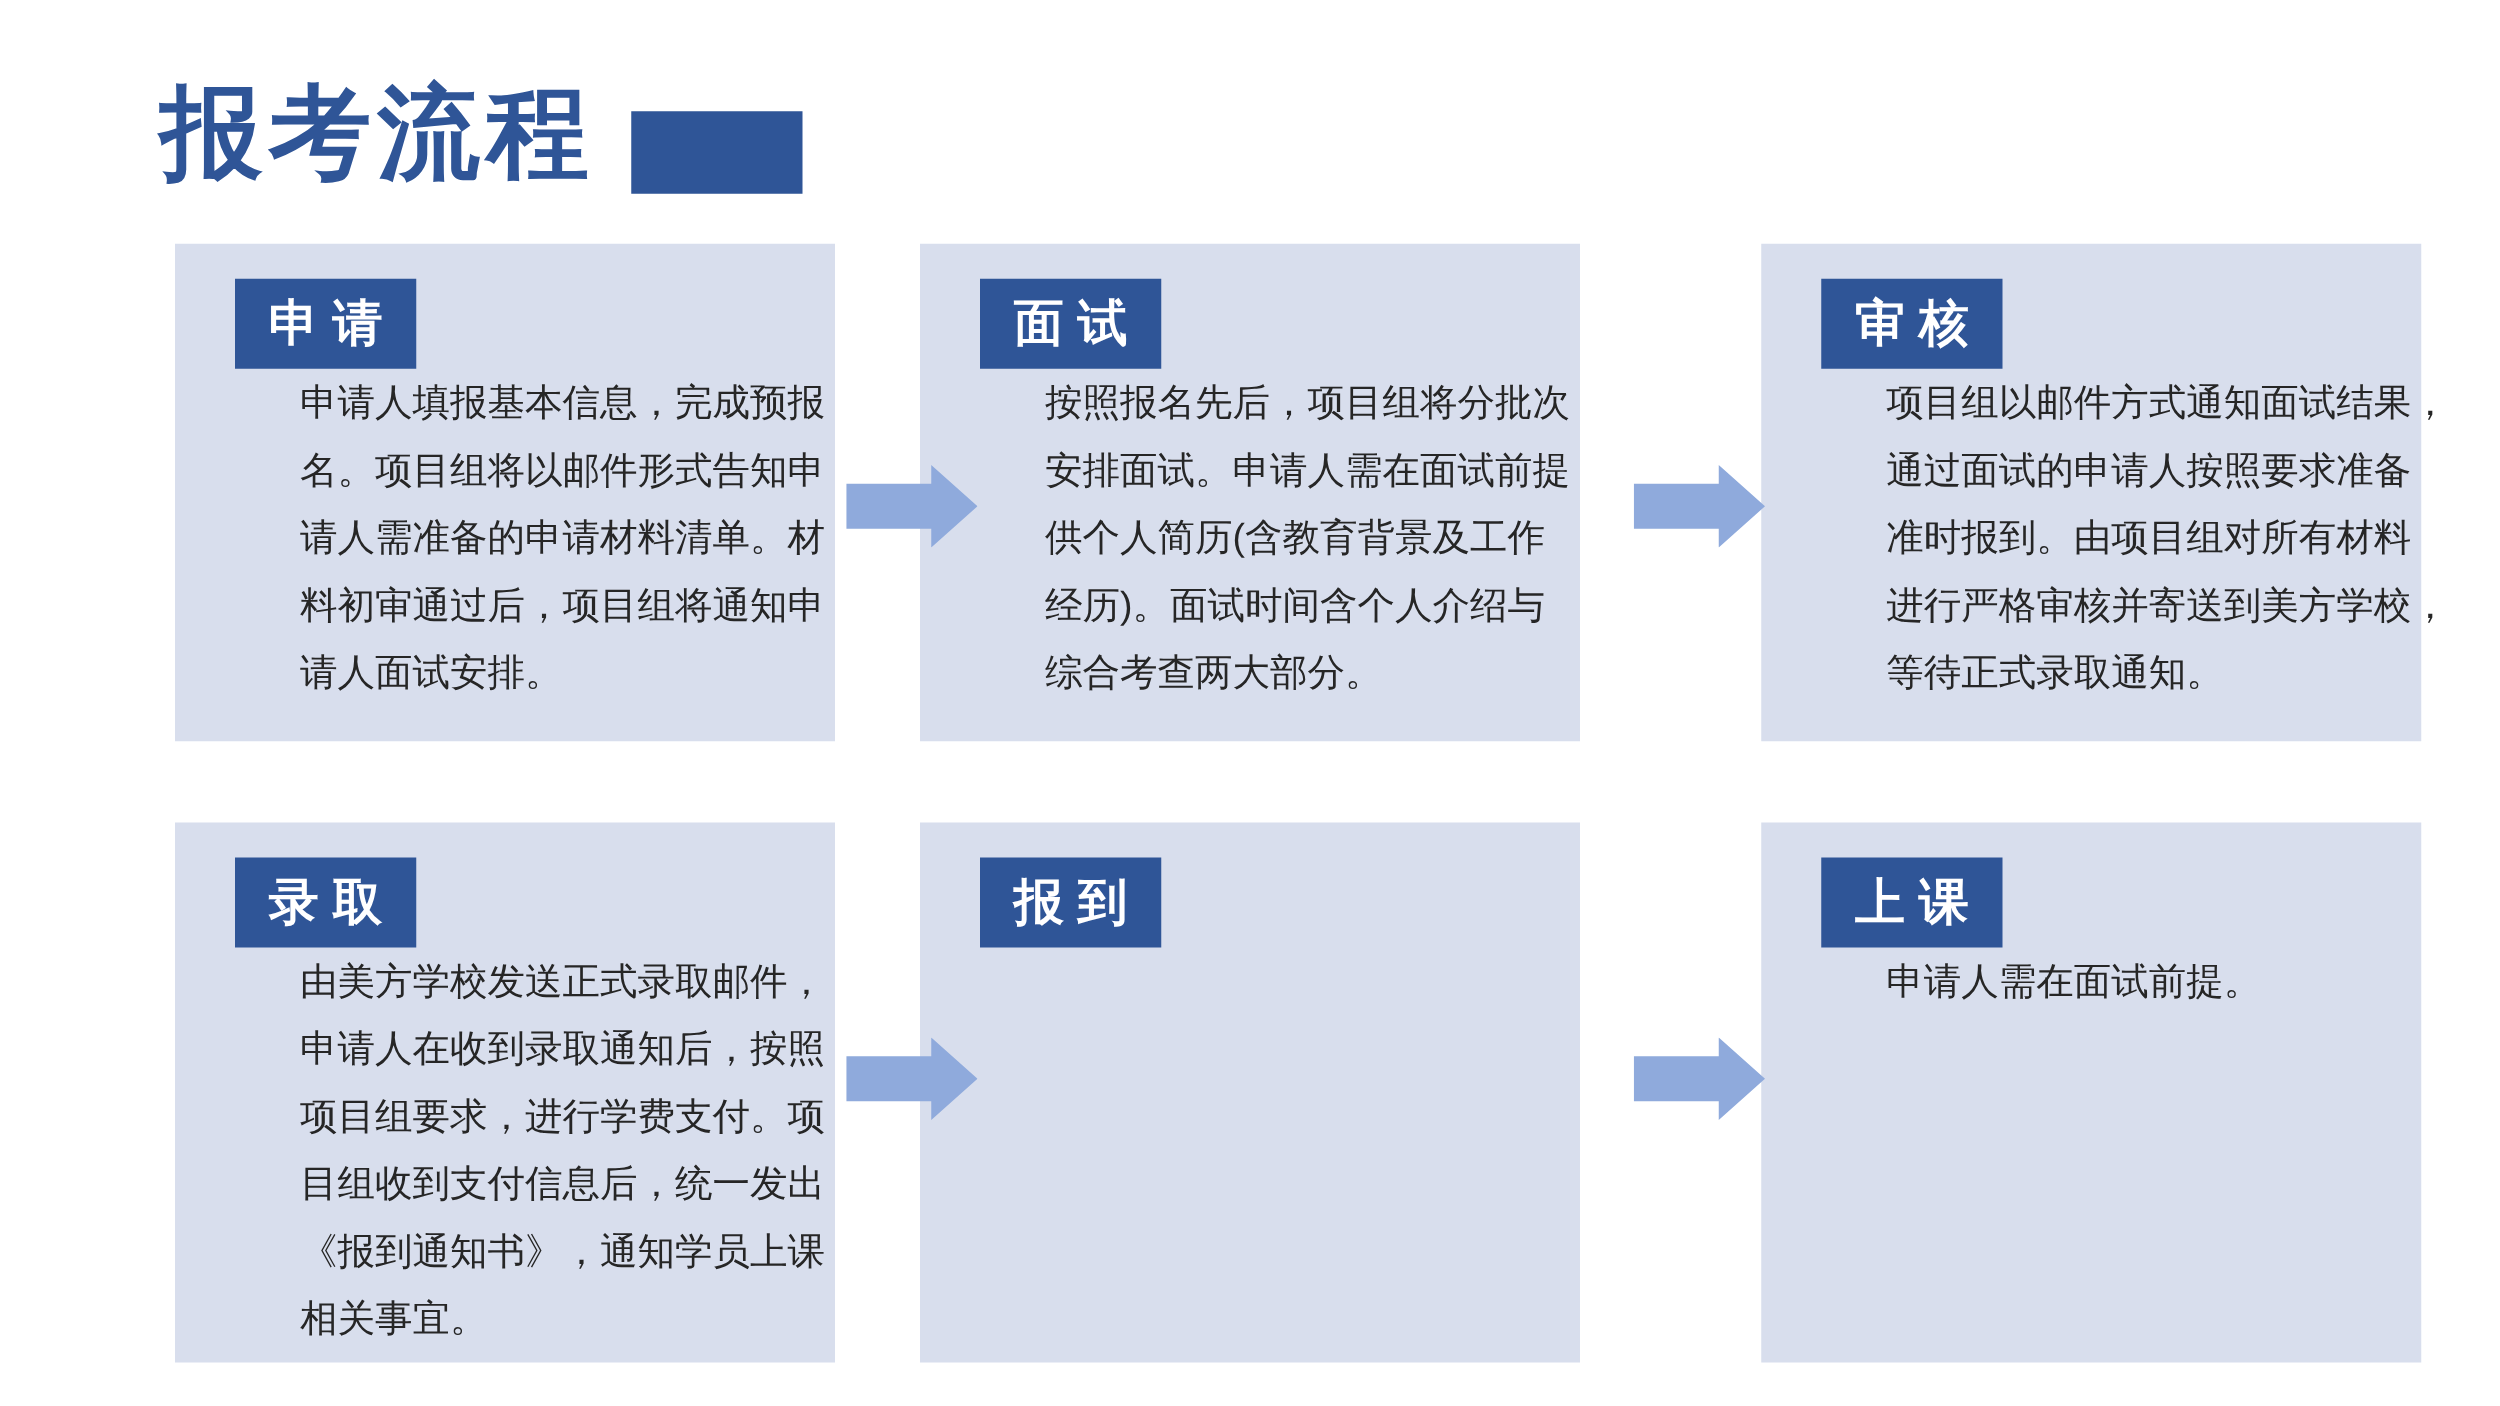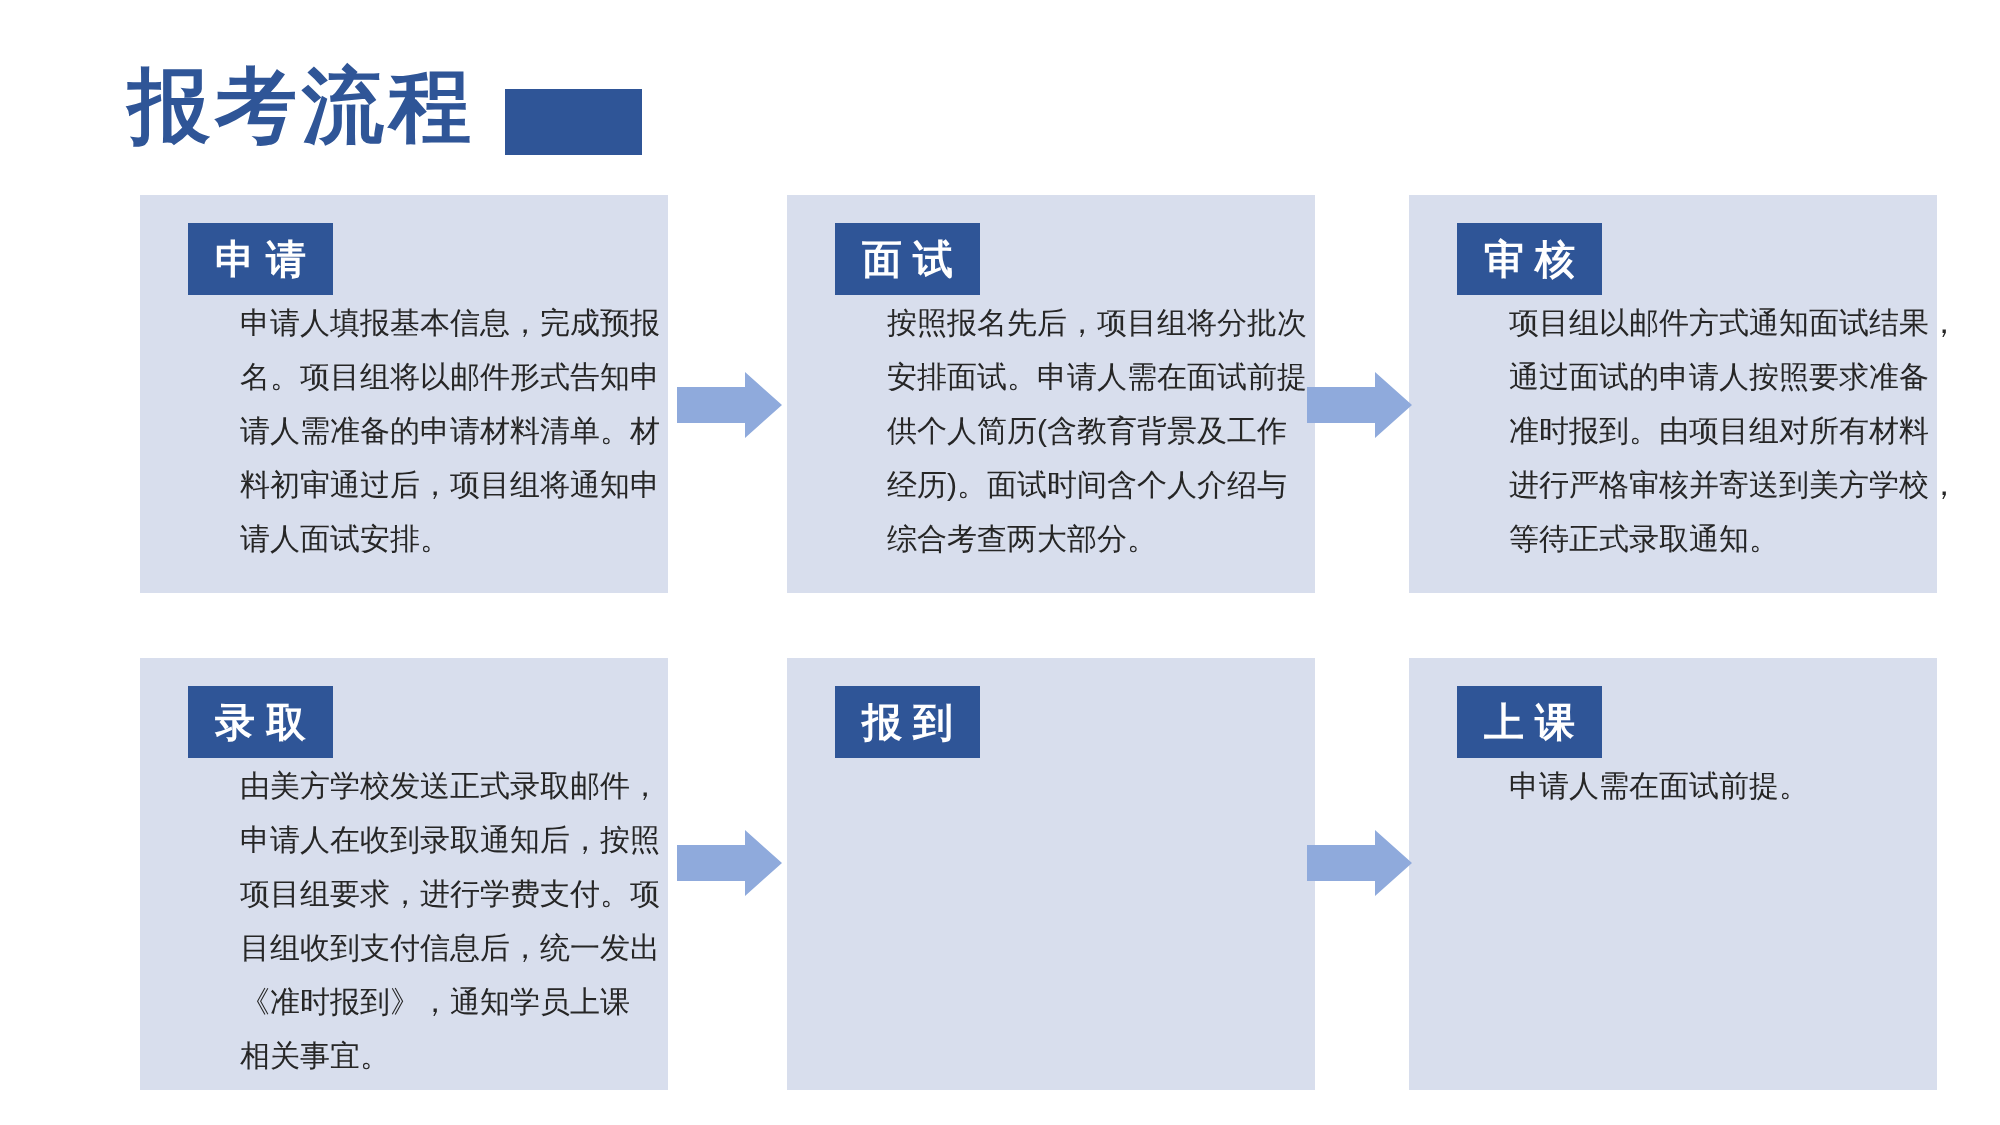--- a/index.html
+++ b/index.html
@@ -37,21 +37,21 @@
     background: #2F5597;
   }
   .flow-card {
     position: absolute;
     width: 528px;
     background: #D8DEED;
   }
   .row1 { top: 195px; height: 398px; }
   .row2 { top: 658px; height: 432px; }
   .col1 { left: 140px; }
-  .col2 { left: 787px; }
+  .col2 { left: 736px; }
   .col3 { left: 1409px; text-decoration: underline; }
   .card-badge {
     position: absolute;
     left: 48px;
     top: 0;
     width: 145px;
     height: 72px;
     background: #2F5597;
     color: #ffffff;
     font-size: 40px;
@@ -116,21 +116,21 @@
 进行严格审核并寄送到美方学校，
 等待正式录取通知。</div>
   </div>
 
   <div class="flow-card row2 col1">
     <div class="card-badge">录 取</div>
     <div class="card-text">由美方学校发送正式录取邮件，
 申请人在收到录取通知后，按照
 项目组要求，进行学费支付。项
 目组收到支付信息后，统一发出
-《准时报到》，通知学员上课
+《报到通知书》，通知学员上课
 相关事宜。</div>
   </div>
 
   <div class="flow-card row2 col2">
     <div class="card-badge">报 到</div>
   </div>
 
   <div class="flow-card row2 col3">
     <div class="card-badge">上 课</div>
     <div class="card-text">申请人需在面试前提。</div>

